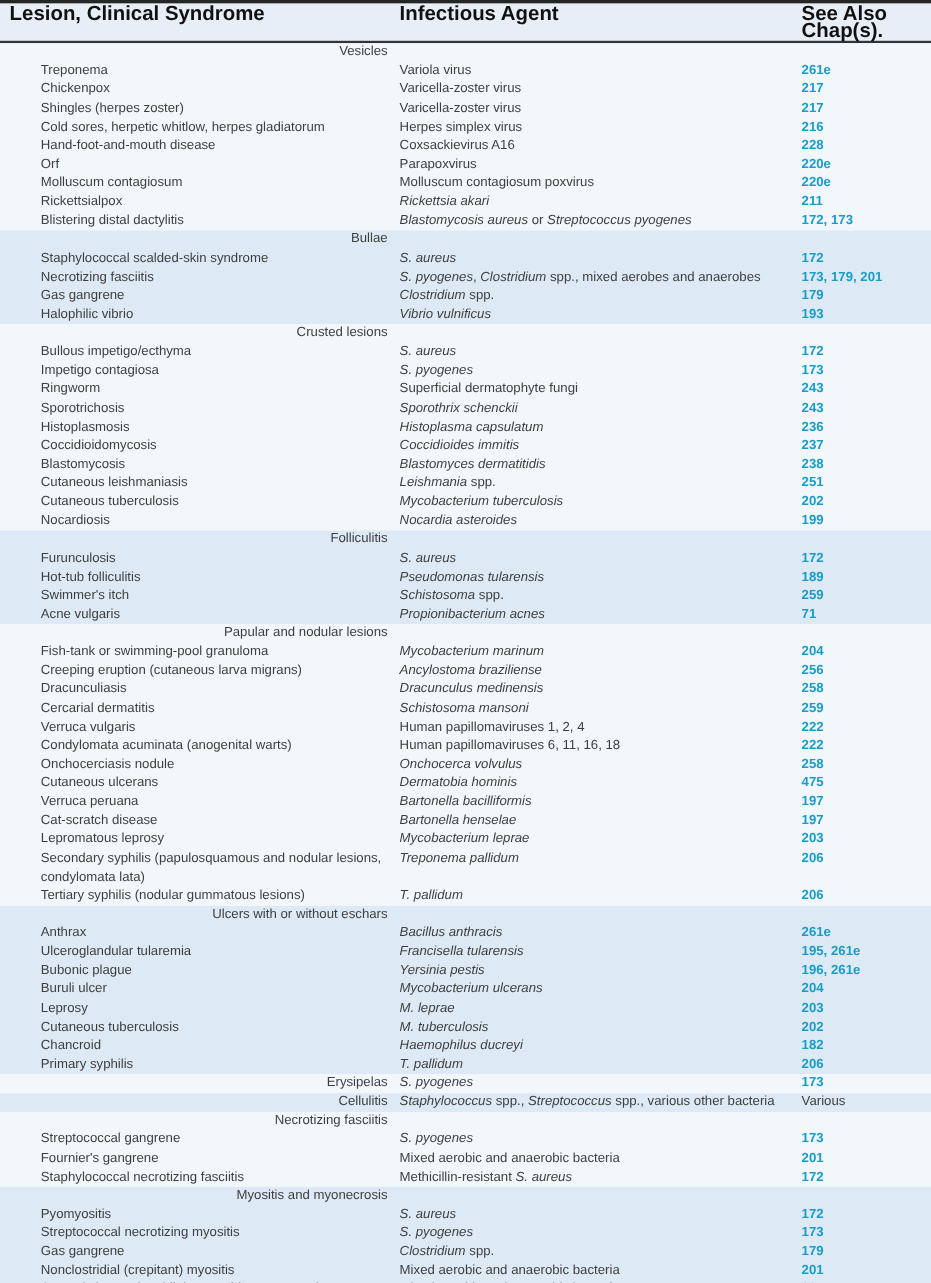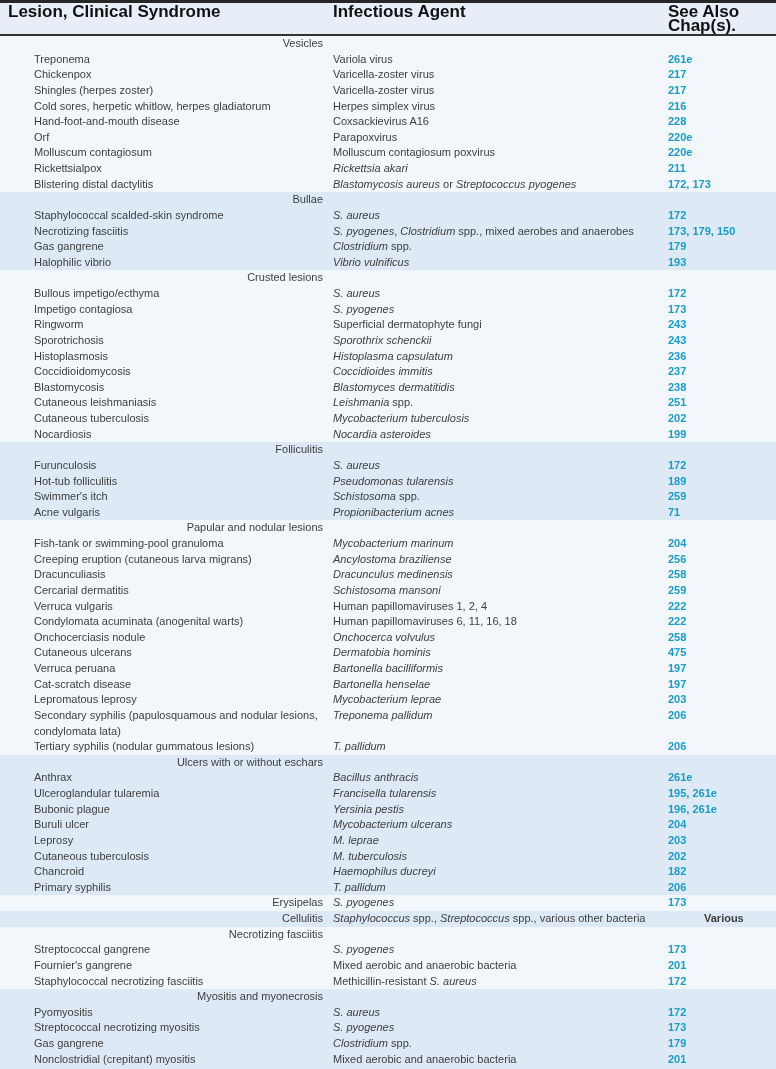--- a/index.html
+++ b/index.html
@@ -32,21 +32,21 @@
     line-height:15.63px;
     min-height:15.63px;
   }
   .cell-lesion  { padding-right:10px; }
   .row.item .cell-lesion    { padding-left:34px; }
   .row.section-head .cell-lesion { padding-left:8px;text-align:right; }
   .cell-agent { padding-right:8px; }
   .it { font-style:italic; }
 
   .chap-link  { color:var(--accent,#1a9cc8); font-weight:bold; }
-  .chap-plain { color:#3e3e3e; font-weight:bold;margin-left:36px; }
+  .chap-plain { color:#3e3e3e; font-weight:normal; }
 </style>
 </head>
 <body>
 
 <div class="table-wrap">
   <div class="header-row">
     <div class="h1">Lesion, Clinical Syndrome</div>
     <div class="h2">Infectious Agent</div>
     <div class="h3">See Also Chap(s).</div>
   </div>
@@ -110,21 +110,21 @@
           <div></div>
         </div>
         <div class="row item">
           <div class="cell-lesion">Staphylococcal scalded-skin syndrome</div>
           <div class="cell-agent"><span class="it">S. aureus</span></div>
           <div><span class="chap-link">172</span></div>
         </div>
         <div class="row item">
           <div class="cell-lesion">Necrotizing fasciitis</div>
           <div class="cell-agent"><span class="it">S. pyogenes</span><span>, </span><span class="it">Clostridium</span><span> spp., mixed aerobes and anaerobes</span></div>
-          <div><span class="chap-link">173, 179, 150</span></div>
+          <div><span class="chap-link">173, 179, 201</span></div>
         </div>
         <div class="row item">
           <div class="cell-lesion">Gas gangrene</div>
           <div class="cell-agent"><span class="it">Clostridium</span><span> spp.</span></div>
           <div><span class="chap-link">179</span></div>
         </div>
         <div class="row item">
           <div class="cell-lesion">Halophilic vibrio</div>
           <div class="cell-agent"><span class="it">Vibrio vulnificus</span></div>
           <div><span class="chap-link">193</span></div>

